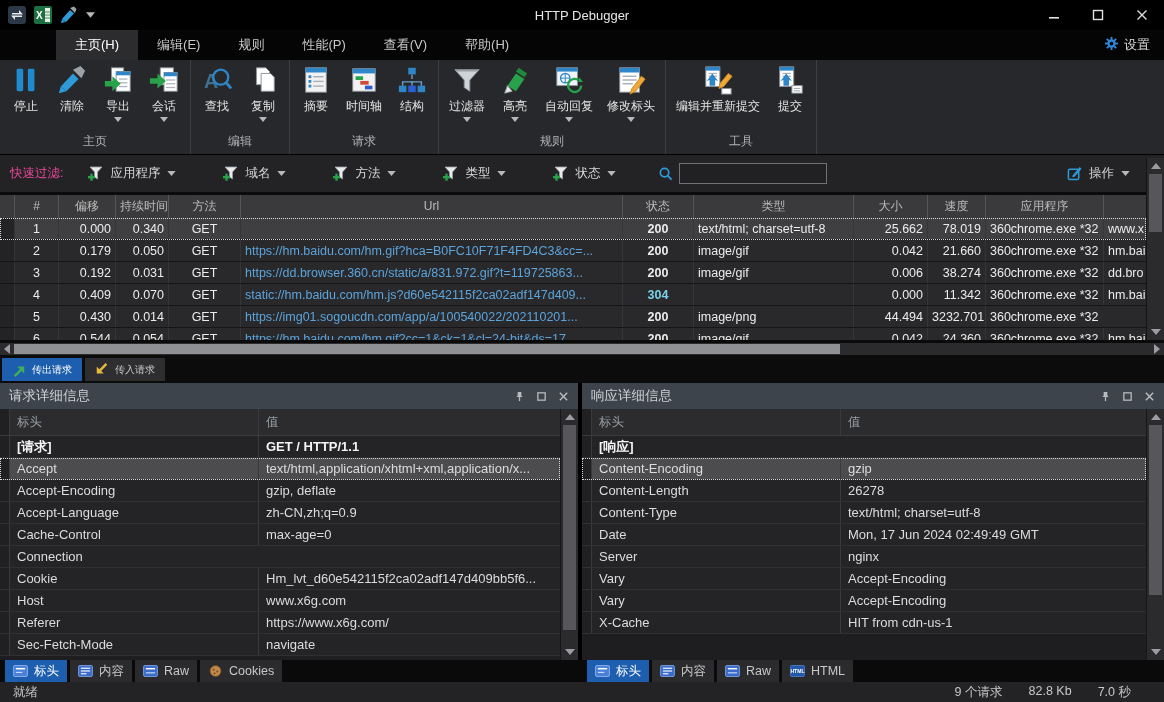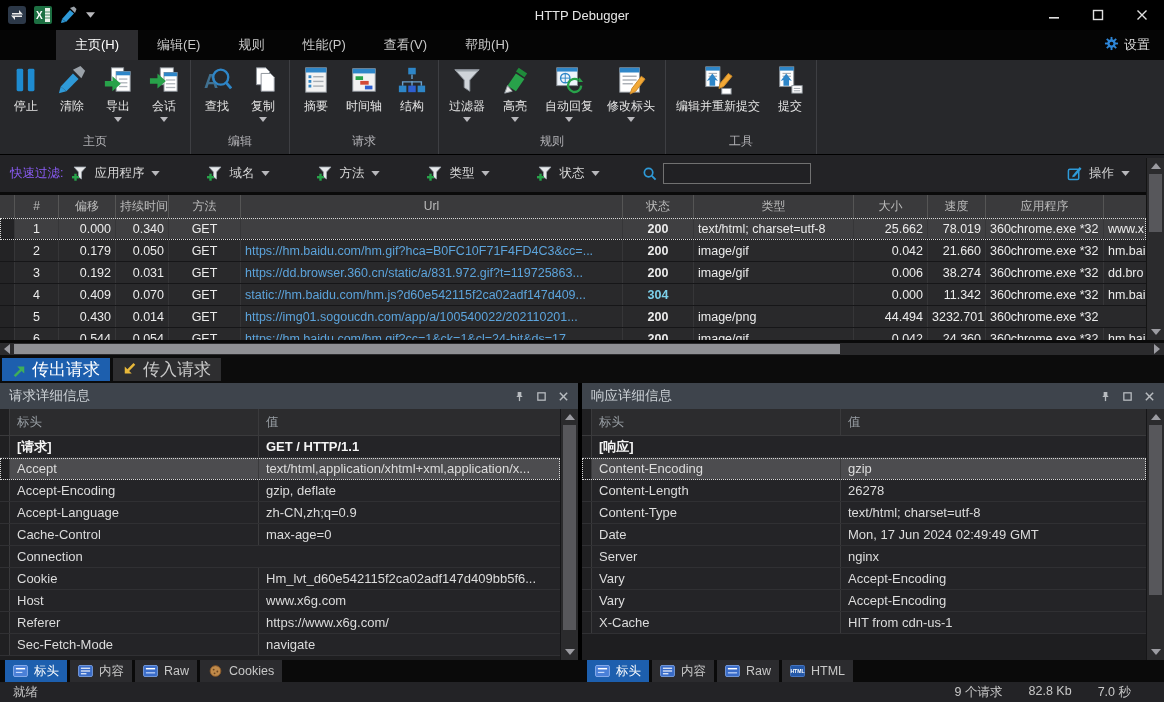--- a/index.html
+++ b/index.html
@@ -31,21 +31,21 @@
   .rb-btns { display:flex; flex:1; align-items:flex-start; }
   .rb-btn { display:flex; flex-direction:column; align-items:center; padding:5px 7px 0; min-width:46px; }
   .rb-icon svg { width:30px; height:30px; display:block; }
   .rb-label { font-size:12px; color:#e4e4e4; margin-top:3px; white-space:nowrap; }
   .rb-caret { height:9px; margin-top:2px; }
   .rb-caret svg { width:8px; height:5px; display:block; }
   .rb-grouplabel { text-align:center; font-size:12px; color:#b2b2b6; padding:1px 0 4px; }
 
   
   .quickbar { height:37px; background:#232326; display:flex; align-items:center; padding-left:10px; }
-  .qb-label { font-size:12.5px; color:#8b5cf6; }
+  .qb-label { font-size:12.5px; color:#ec4899; margin-right:16px; }
   .qf-buttons { display:flex; }
   .qf-btn { display:flex; align-items:center; gap:7px; padding:0 8px; margin-right:30px; color:#d8d8d8; font-size:12.5px; }
   .qf-btn svg, .qb-action svg { display:block; }
   .qf-icon svg { width:16px; height:16px; }
   .qf-caret svg { width:9px; height:5px; }
   .qb-search-icon { margin-left:4px; margin-right:6px; }
   .qb-search-icon svg { width:15px; height:15px; display:block; }
   .qb-input { width:148px; height:21px; background:#212124; border:1px solid #717171; color:#ddd; font-size:12px; padding:0 4px; outline:none; font-family:inherit; }
   .qb-action { margin-left:auto; display:flex; align-items:center; gap:7px; margin-right:34px; color:#d8d8d8; font-size:12.5px; }
   .qb-action .icon-wrap svg { width:15px; height:15px; }
@@ -77,21 +77,21 @@
   #table-vscroll .tri-up { left:4px; top:5px; }
   #table-vscroll .tri-down { left:4px; bottom:5px; }
   .vthumb { position:absolute; left:2px; right:2px; top:16px; height:58px; background:#57575b; }
   .hscroll { position:absolute; left:0; right:0; bottom:0; height:12px; background:#2b2b2d; }
   .hscroll .tri-left { left:4px; top:1px; }
   .hscroll .tri-right { right:4px; top:1px; }
   .hthumb { position:absolute; left:14px; top:1px; height:10px; width:826px; background:#8f9094; }
 
   
   .viewtabs { height:28px; background:#0c0c0c; display:flex; align-items:flex-start; padding:3px 0 0 2px; gap:3px; }
-  .vtab { display:flex; align-items:center; gap:6px; height:23px; padding:0 10px; font-size:17px; background:#2e2e30; color:#c8c8c8; }
+  .vtab { display:flex; align-items:center; gap:6px; height:23px; padding:0 10px; font-size:10px; background:#2e2e30; color:#c8c8c8; }
   .vtab.active { background:#1d5fae; color:#fff; }
   .vt-icon svg { width:14px; height:14px; display:block; }
 
   
   .panels { display:flex; height:277px; background:#000; }
   .panel { position:relative; width:578px; background:#1e1e20; overflow:hidden; }
   #panel-response { width:582px; margin-left:4px; }
   .ptitle { height:26px; background:#3e444c; display:flex; align-items:center; padding:0 9px; color:#ccd1d6; font-size:13.5px; }
   .pbtns { margin-left:auto; display:flex; gap:11px; align-items:center; }
   .pbtn svg { width:11px; height:11px; display:block; }

